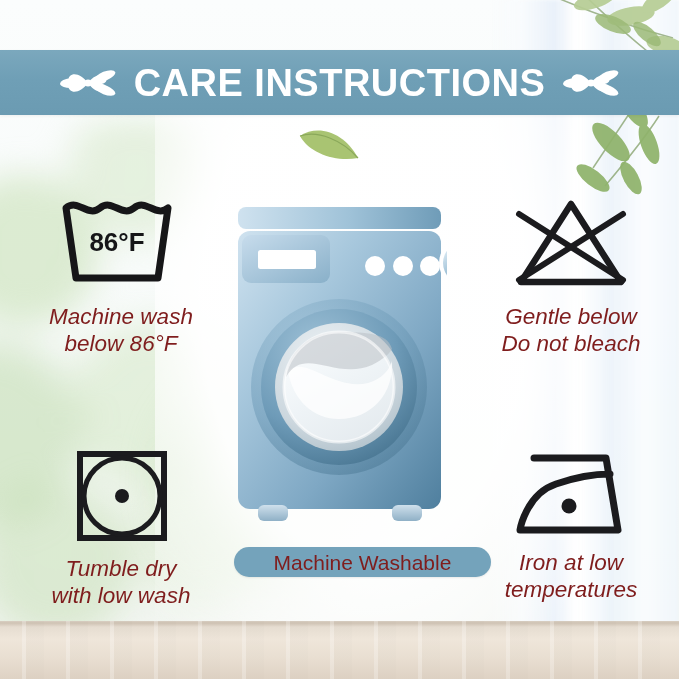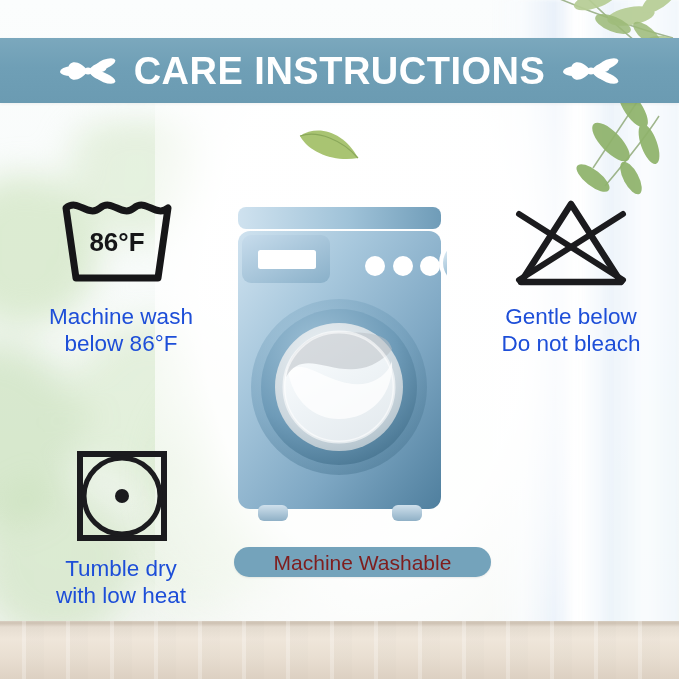--- a/index.html
+++ b/index.html
@@ -50,34 +50,34 @@
 
   
   .leafcluster{position:absolute;right:-6px;top:-14px;width:150px;height:150px;}
   .leafcluster svg{width:100%;height:100%;}
   .leafcluster2{position:absolute;right:10px;top:86px;width:120px;height:120px;}
   .leafcluster2 svg{width:100%;height:100%;}
   .floatleaf{position:absolute;left:296px;top:118px;width:66px;height:48px;}
   .floatleaf svg{width:100%;height:100%;}
 
   
-  .banner{position:absolute;left:0;top:38px;width:679px;height:65px;
+  .banner{position:absolute;left:0;top:50px;width:679px;height:65px;
      background:linear-gradient(to bottom,#7ba8bd 0%,#6f9fb6 45%,#6b9bb2 100%);
      display:flex;align-items:center;justify-content:center;gap:18px;
      box-shadow:0 1px 3px rgba(0,0,0,.06);}
   .banner-title{color:#ffffff;font-size:38px;font-weight:700;letter-spacing:.5px;
      white-space:nowrap;line-height:1;}
   .fdl{width:56px;height:42px;flex:0 0 auto;}
   .fdl svg{width:100%;height:100%;display:block;}
 
   
   .cell{position:absolute;display:flex;flex-direction:column;align-items:center;}
   .cell .glyph{display:block;}
-  .cell .cap{margin-top:8px;text-align:center;color:#1d4ed8;font-size:22.5px;
-     line-height:1.18;white-space:pre-line;}
+  .cell .cap{margin-top:8px;text-align:center;color:#7f1d1d;font-size:22.5px;
+     line-height:1.18;white-space:pre-line;font-style:italic;}
 
   #cell-wash{left:16px;top:196px;width:210px;align-items:center;}
   #cell-bleach{left:468px;top:196px;width:206px;}
   #cell-dry{left:16px;top:448px;width:210px;}
   #cell-iron{left:468px;top:448px;width:206px;}
 
   
   .machine{position:absolute;left:232px;top:205px;width:215px;height:330px;}
   .machine svg{width:100%;height:100%;display:block;}
 
@@ -197,23 +197,33 @@
 
   <div class="cell" id="cell-dry">
     <span class="glyph">
       <svg width="98" height="96" viewBox="0 0 98 96">
         <rect x="8" y="6" width="84" height="84" fill="none" stroke="#1b1b1e" stroke-width="6"></rect>
         <circle cx="50" cy="48" r="38" fill="none" stroke="#1b1b1e" stroke-width="5"></circle>
         <circle cx="50" cy="48" r="7" fill="#1b1b1e"></circle>
       </svg>
     </span>
     <span class="cap">Tumble dry
-with low heat</span>
-  </div>
-
+with low wash</span>
+  </div>
+
+  <div class="cell" id="cell-iron">
+    <span class="glyph">
+      <svg width="122" height="90" viewBox="0 0 122 90">
+        <path d="M24 10 L96 10 L108 82 L10 82 C10 82, 16 46, 46 36 C72 27, 92 26, 100 26" fill="none" stroke="#1b1b1e" stroke-width="7" stroke-linejoin="round" stroke-linecap="round"></path>
+        <circle cx="59" cy="58" r="7.5" fill="#1b1b1e"></circle>
+      </svg>
+    </span>
+    <span class="cap">Iron at low
+temperatures</span>
+  </div>
 
   <div class="machine">
     <svg viewBox="0 0 215 330">
       <defs>
         <linearGradient id="body" x1="0" y1="0" x2="1" y2="1">
           <stop offset="0%" stop-color="#cfe2ef"></stop>
           <stop offset="30%" stop-color="#a8c8dd"></stop>
           <stop offset="65%" stop-color="#7fa8c4"></stop>
           <stop offset="100%" stop-color="#4f7f9e"></stop>
         </linearGradient>

